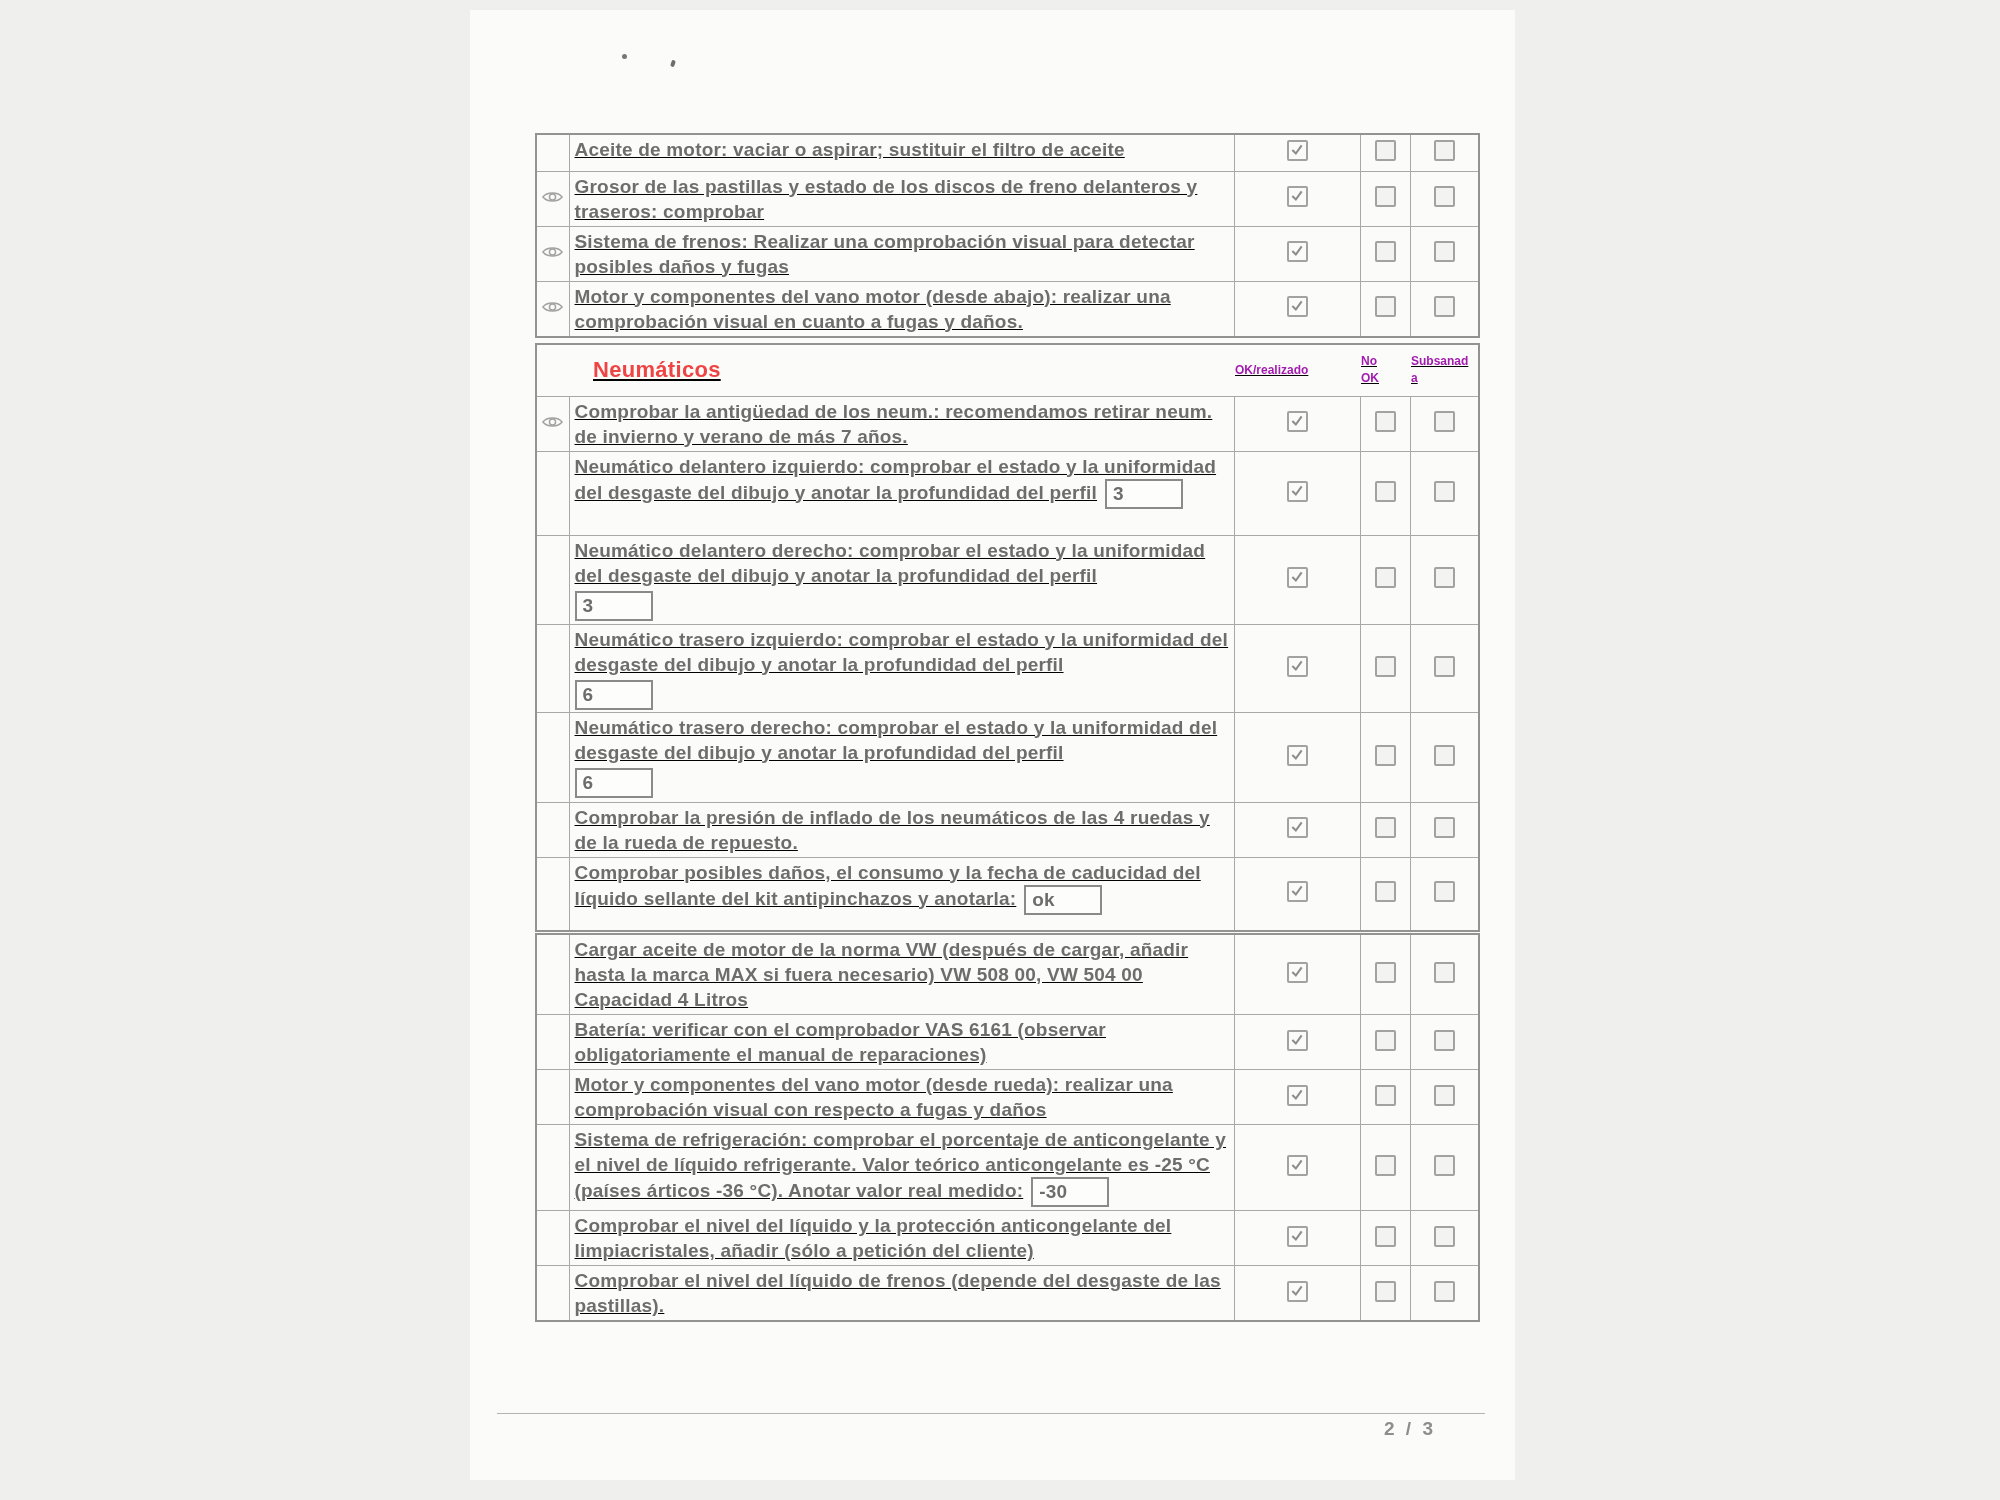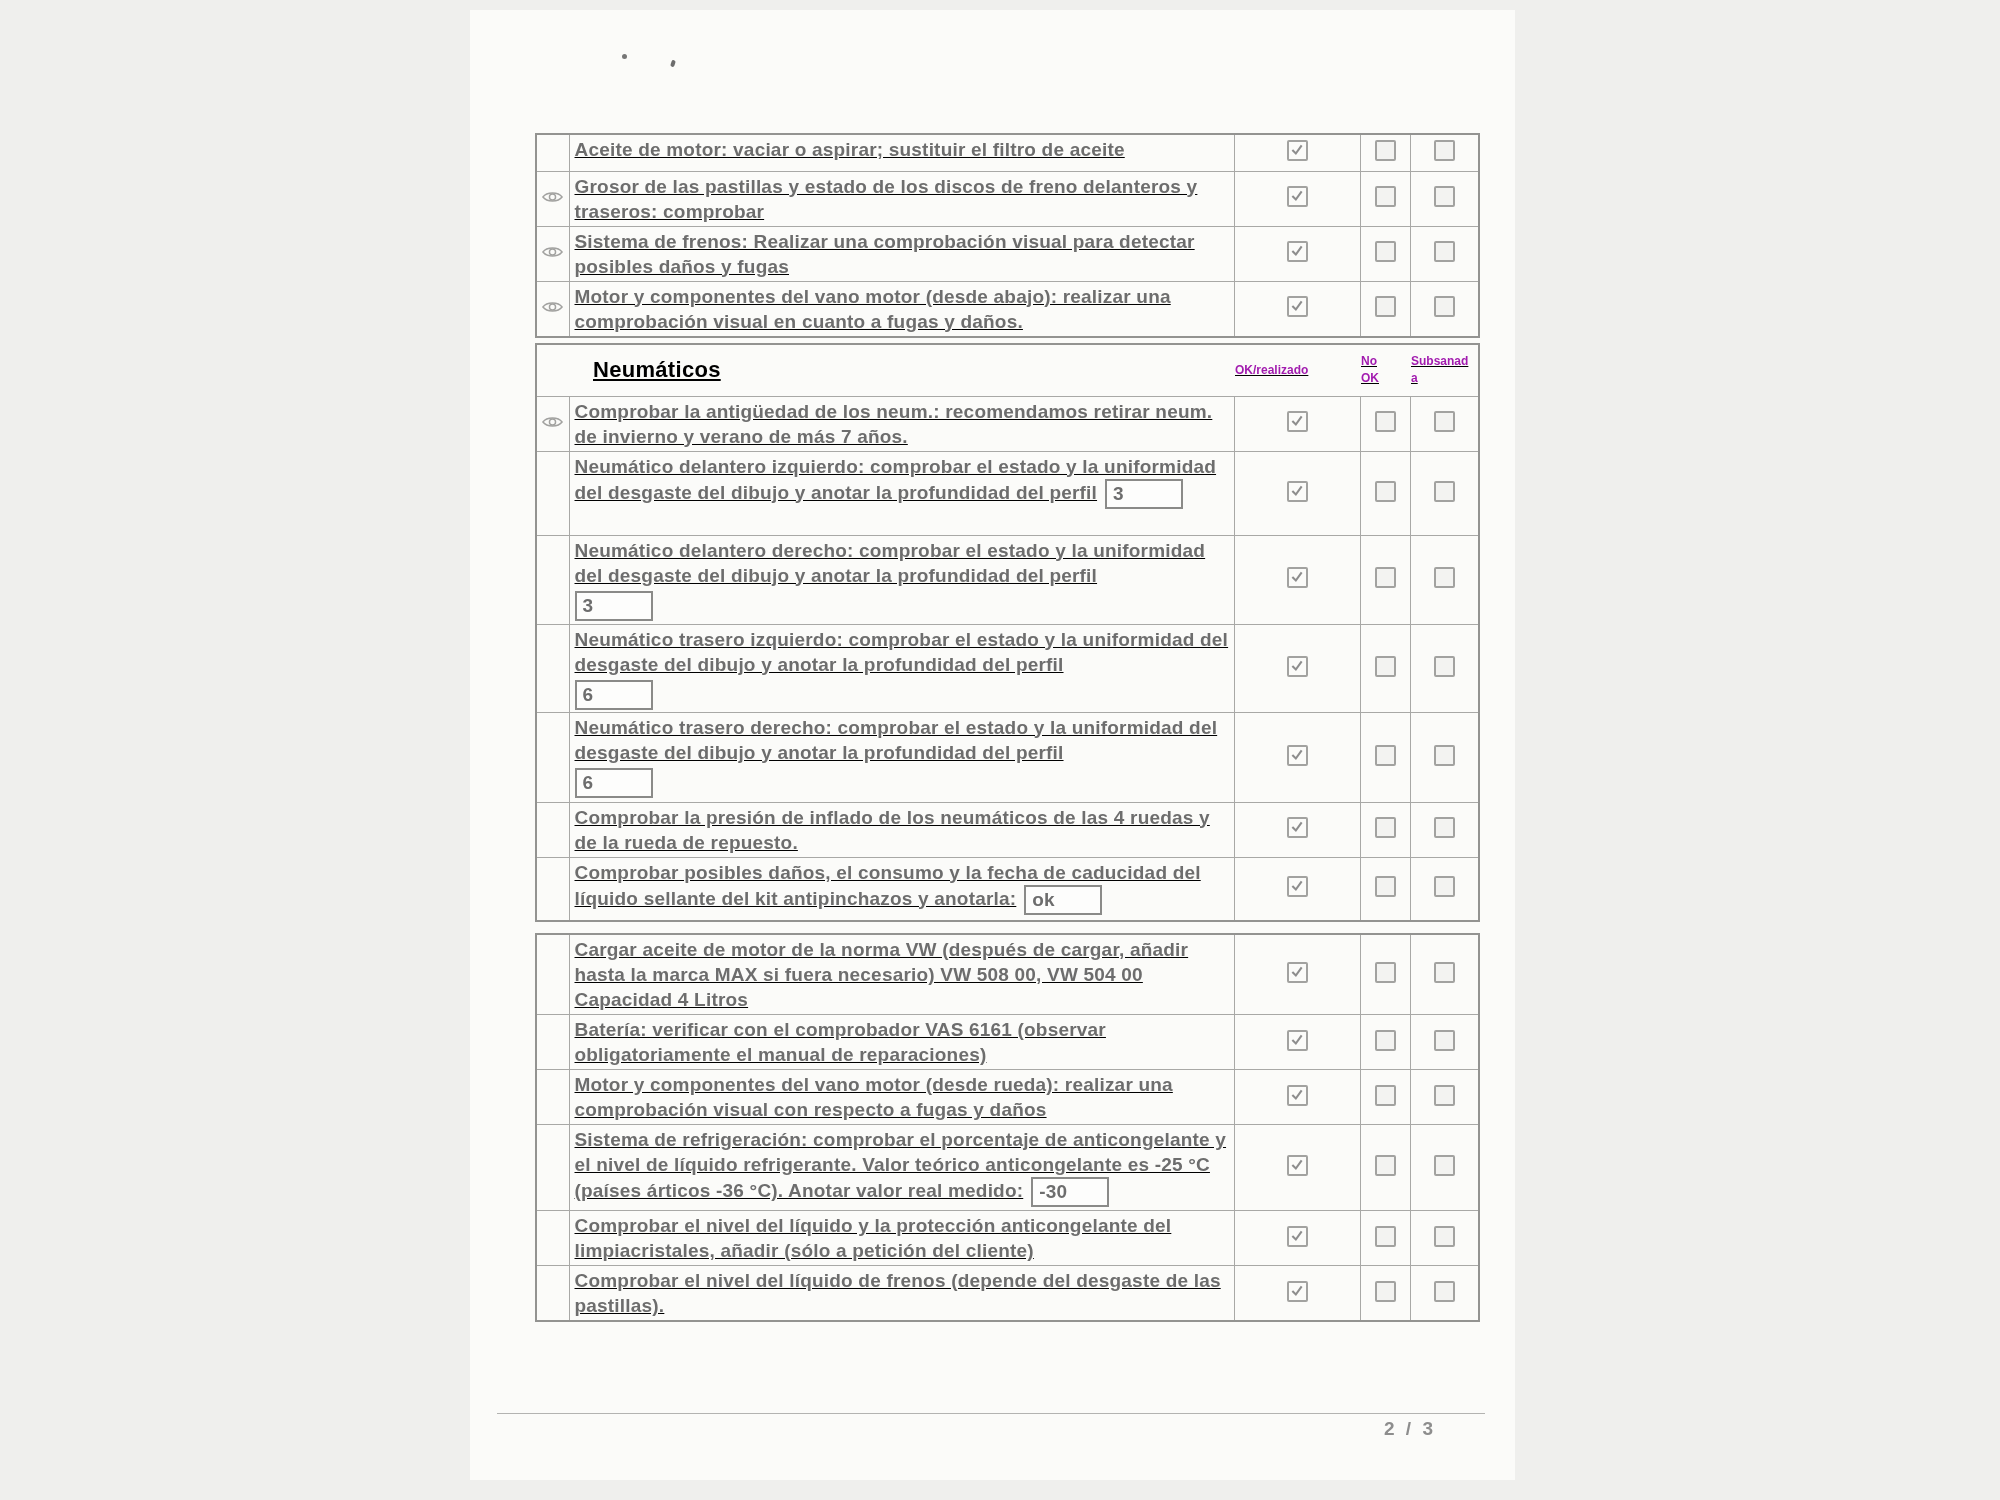--- a/index.html
+++ b/index.html
@@ -10,21 +10,21 @@
   .sp2{left:201px;top:50px;width:4px;height:7px;border-radius:2px;transform:rotate(18deg);opacity:.8;}
 
   table.chk{position:absolute;left:65px;width:943px;border-collapse:collapse;table-layout:fixed;
     border:2px solid #939391;text-decoration:underline;}
   table.chk td{border:1px solid #a8a8a6;}
   td.ic{text-align:center;vertical-align:middle;padding:0;}
   td.tx{vertical-align:top;padding:2px 4px 2px 5px;font-weight:700;font-size:19px;line-height:25px;
     color:#6d6d6d;letter-spacing:.2px;}
   td.cbc{text-align:center;vertical-align:middle;padding:0;}
   tr.hdr td{border-left:none;border-right:none;}
-  td.ttl{font-weight:700;font-size:22px;color:#000000;padding-left:56px;vertical-align:middle;letter-spacing:.3px;}
+  td.ttl{font-weight:700;font-size:22px;color:#ef4444;padding-left:56px;vertical-align:middle;letter-spacing:.3px;}
   td.ch{font-weight:700;font-size:12px;line-height:17px;color:#a21caf;text-align:left;vertical-align:middle;}
 
   .cb{display:inline-block;width:17px;height:17px;border:2px solid #a2a2a0;border-radius:2px;
     background:#f3f3f1;position:relative;cursor:pointer;}
   .cb.on{background:#fbfbf9;}
   .cb svg{position:absolute;left:1px;top:1px;width:14px;height:14px;}
 
   .eye{width:23px;height:16px;display:inline-block;}
 
   .inbox{display:inline-block;min-width:62px;height:26px;line-height:26px;padding:0 6px;
@@ -166,21 +166,21 @@
       </tr>
       <tr style="height:48px">
         <td class="ic"></td>
         <td class="tx"><span>Comprobar la presión de inflado de los neumáticos de las 4 ruedas y de la rueda de repuesto.</span></td>
         <td class="cbc"><span class="cb on"><svg viewBox="0 0 12 12">
                 <path d="M2 6 L5 9 L10 2" fill="none" stroke="#8d8d8d" stroke-width="1.8"></path>
               </svg></span></td>
         <td class="cbc"><span class="cb"></span></td>
         <td class="cbc"><span class="cb"></span></td>
       </tr>
-      <tr style="height:64px">
+      <tr style="height:74px">
         <td class="ic"></td>
         <td class="tx"><span>Comprobar posibles daños, el consumo y la fecha de caducidad del líquido sellante del kit antipinchazos y anotarla:</span><span class="inbox">ok</span></td>
         <td class="cbc"><span class="cb on"><svg viewBox="0 0 12 12">
                 <path d="M2 6 L5 9 L10 2" fill="none" stroke="#8d8d8d" stroke-width="1.8"></path>
               </svg></span></td>
         <td class="cbc"><span class="cb"></span></td>
         <td class="cbc"><span class="cb"></span></td>
       </tr>
     </tbody>
   </table>

